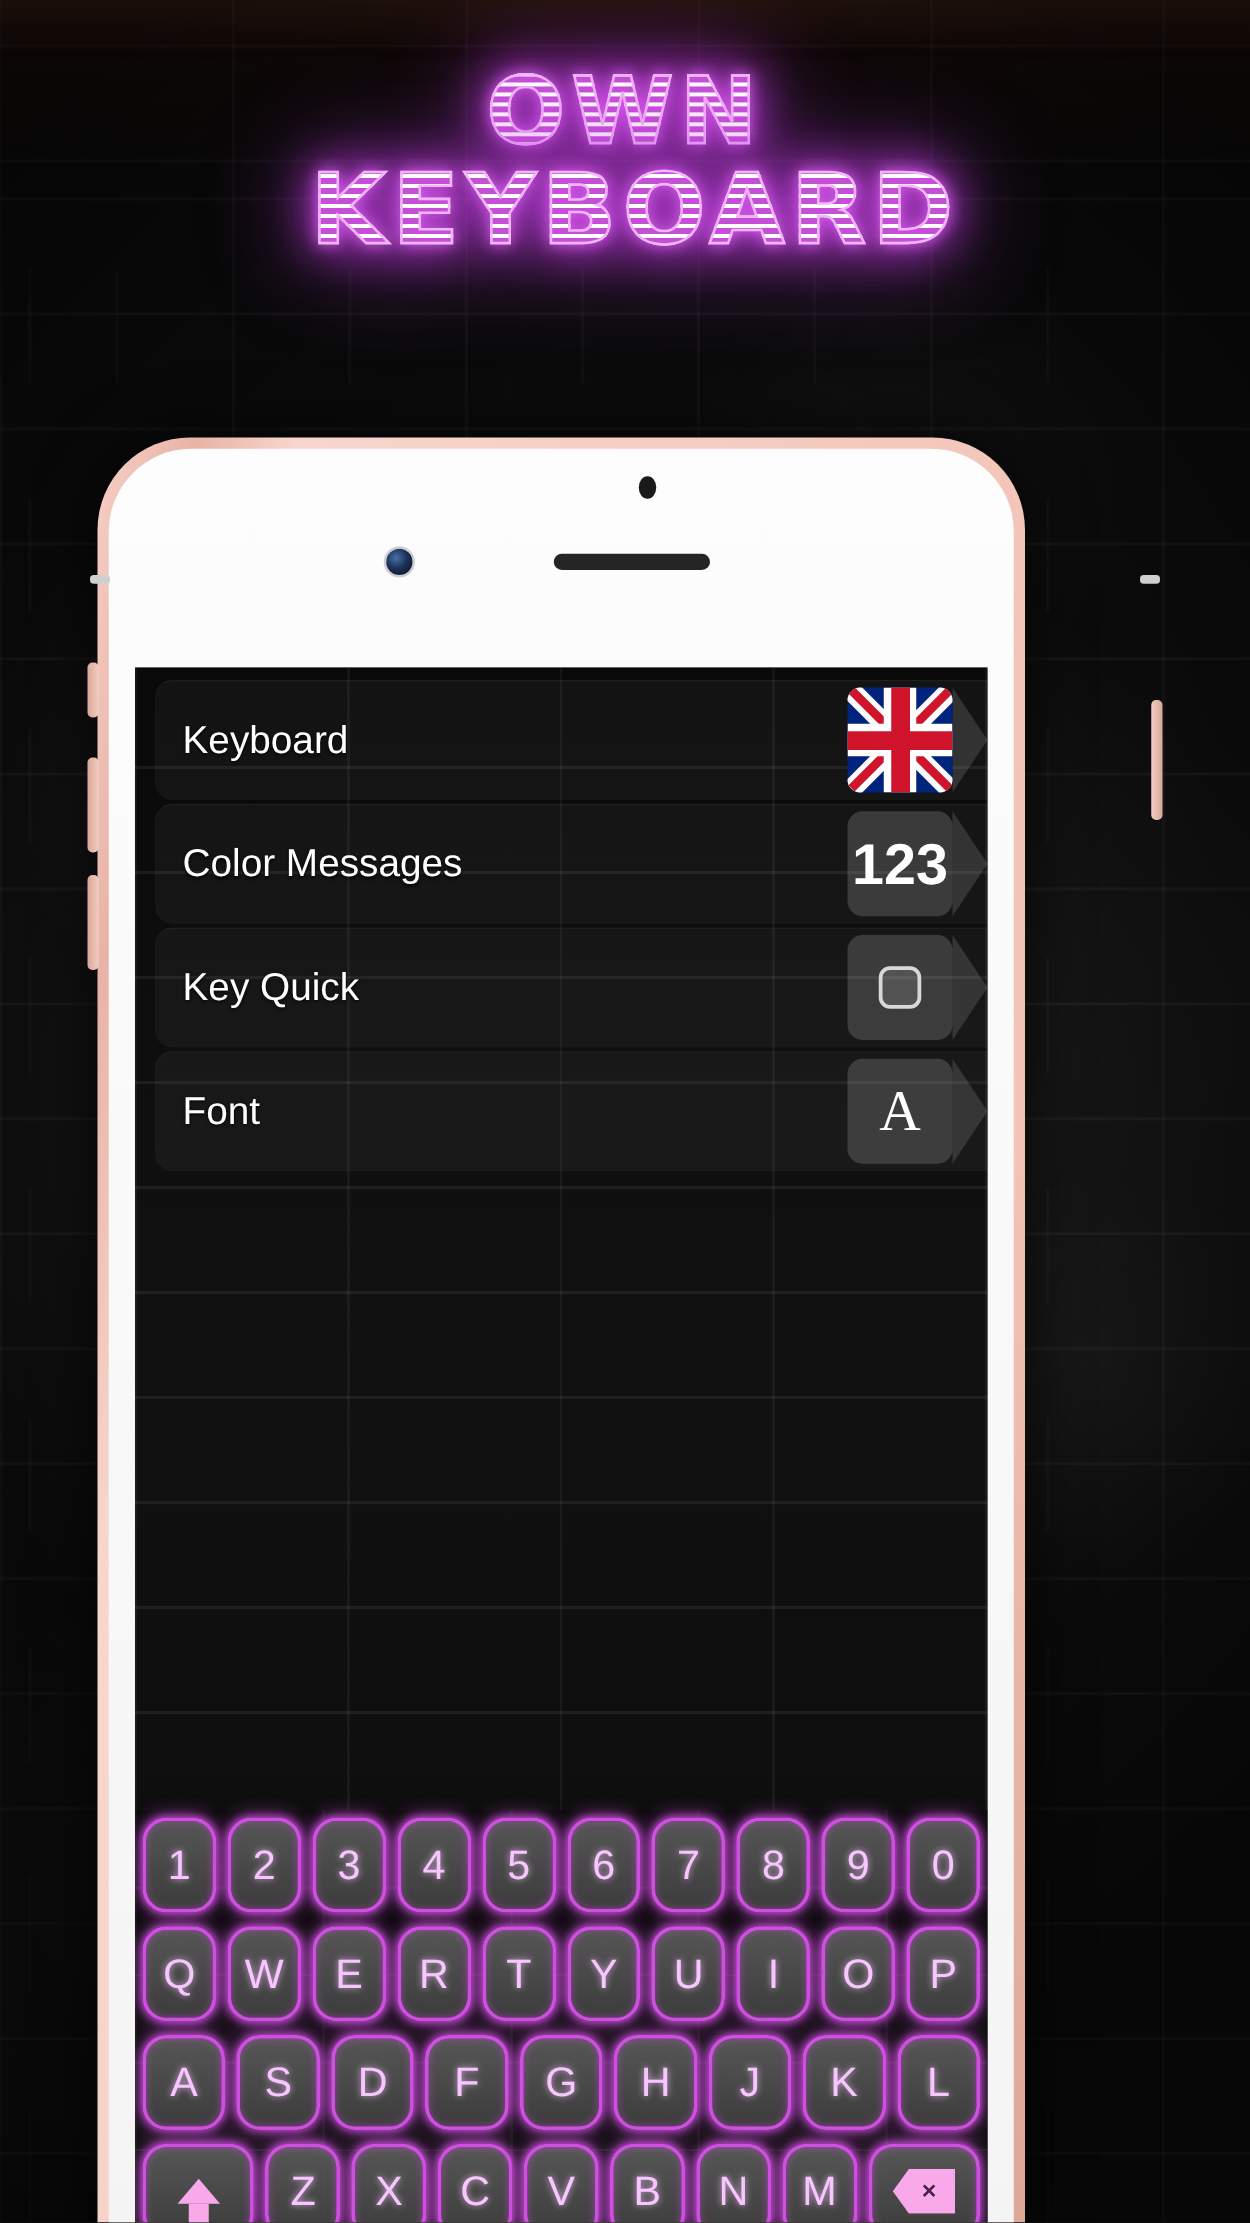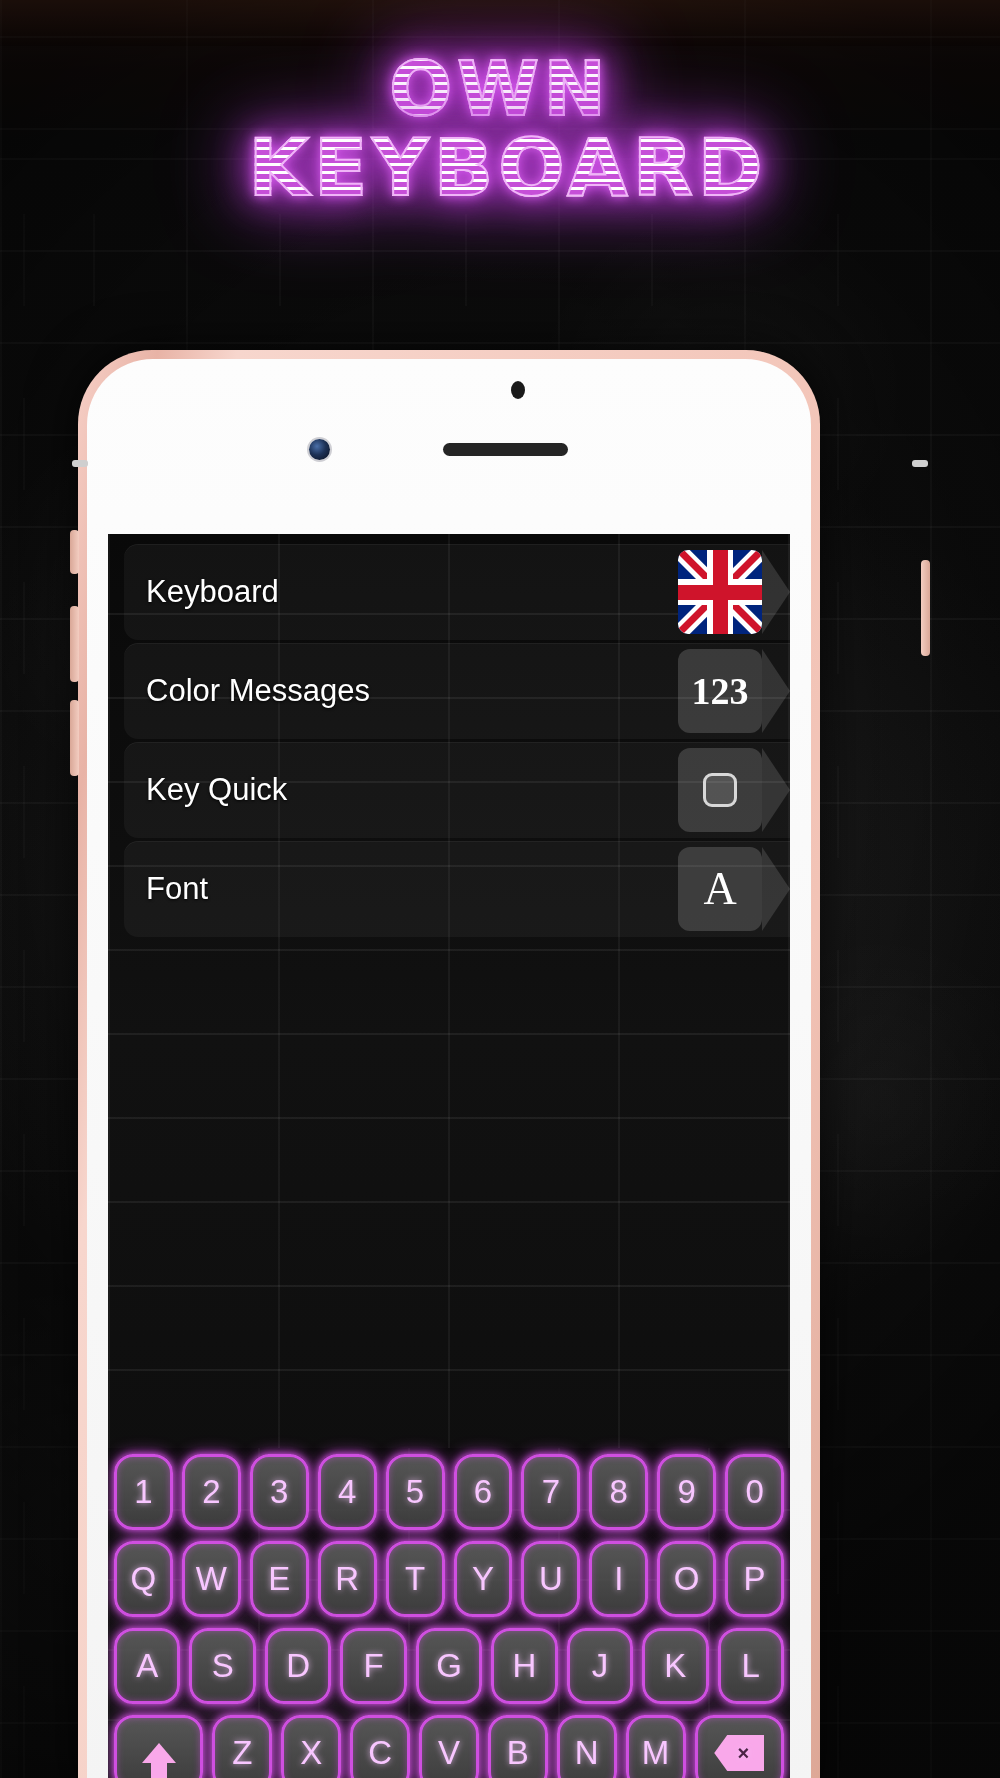--- a/index.html
+++ b/index.html
@@ -239,22 +239,22 @@
             transform: rotate(45deg); transform-origin: center; }
   .uk-d2r { width: 132%; height: 7px; background:#cf142b; top: 38px; left: -16%;
             transform: rotate(-45deg); transform-origin: center; }
   .uk-cv { width: 26px; height: 100%; background:#fff; left: 29px; top: 0; }
   .uk-ch { width: 100%; height: 26px; background:#fff; left: 0; top: 29px; }
   .uk-cvr { width: 15px; height: 100%; background:#cf142b; left: 34.5px; top: 0; }
   .uk-chr { width: 100%; height: 15px; background:#cf142b; left: 0; top: 34.5px; }
 
   
   .num-badge {
-    color: #fff; font-size: 38px; font-weight: 700;
-    font-family: Liberation Serif, serif;
+    color: #fff; font-size: 46px; font-weight: 700;
+    font-family: Liberation Sans, sans-serif;
     letter-spacing: 0px;
   }
   
   .mini-key {
     width: 34px; height: 34px;
     border: 3px solid #d8d8d8;
     border-radius: 9px;
     background: rgba(255,255,255,.12);
   }
   

